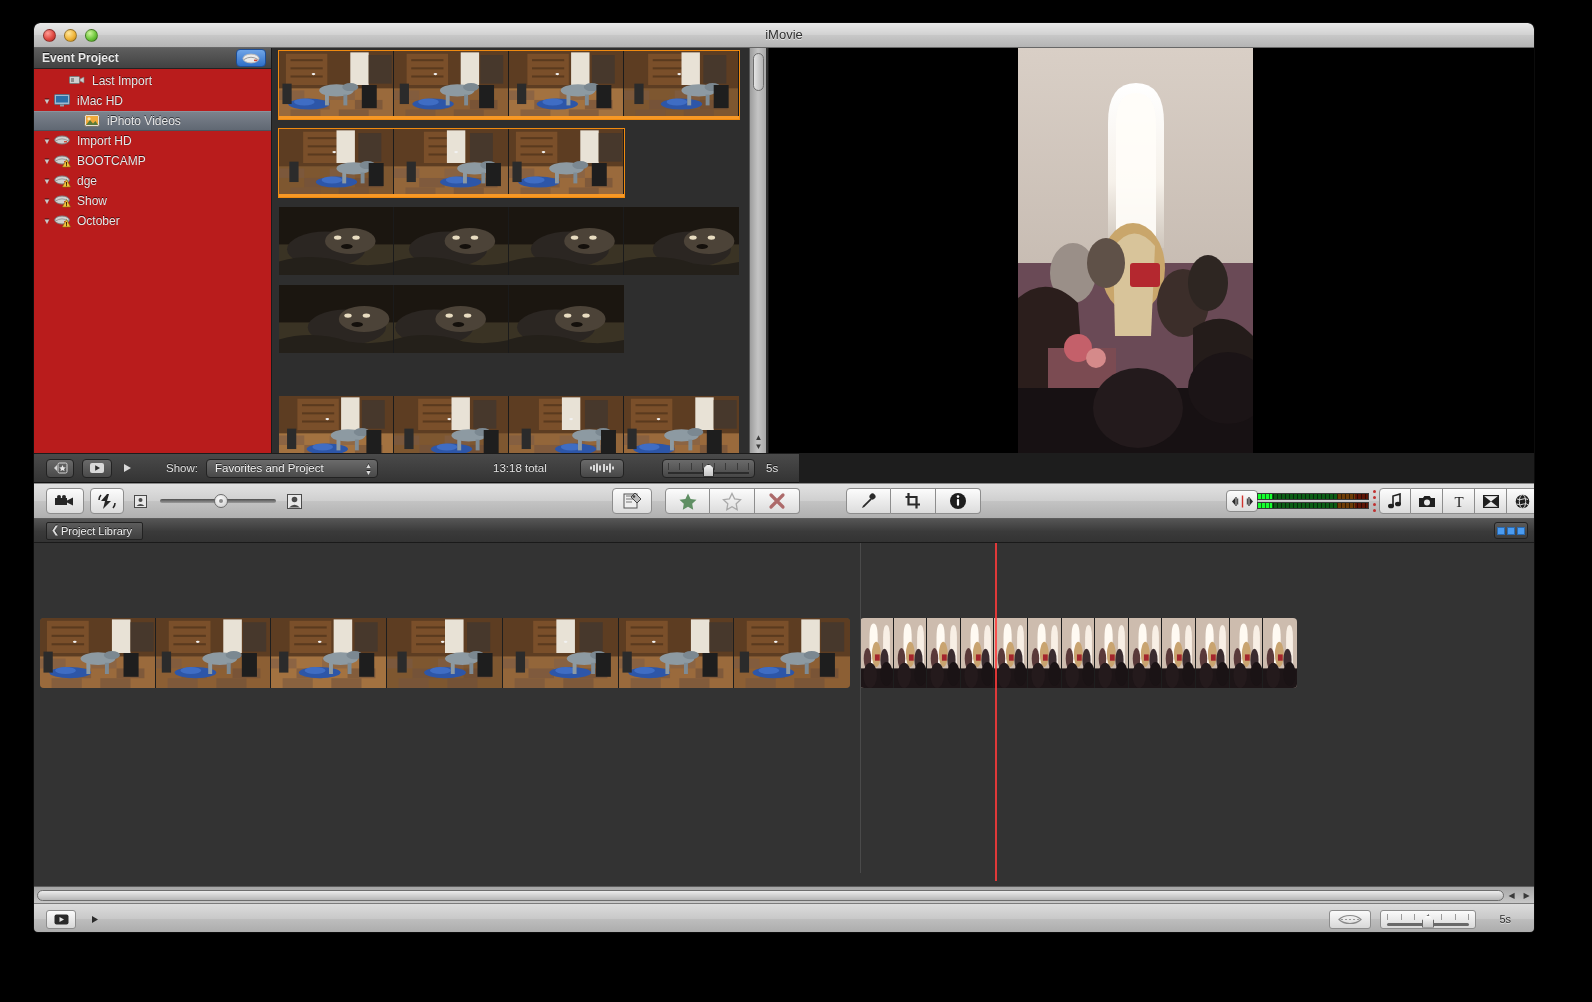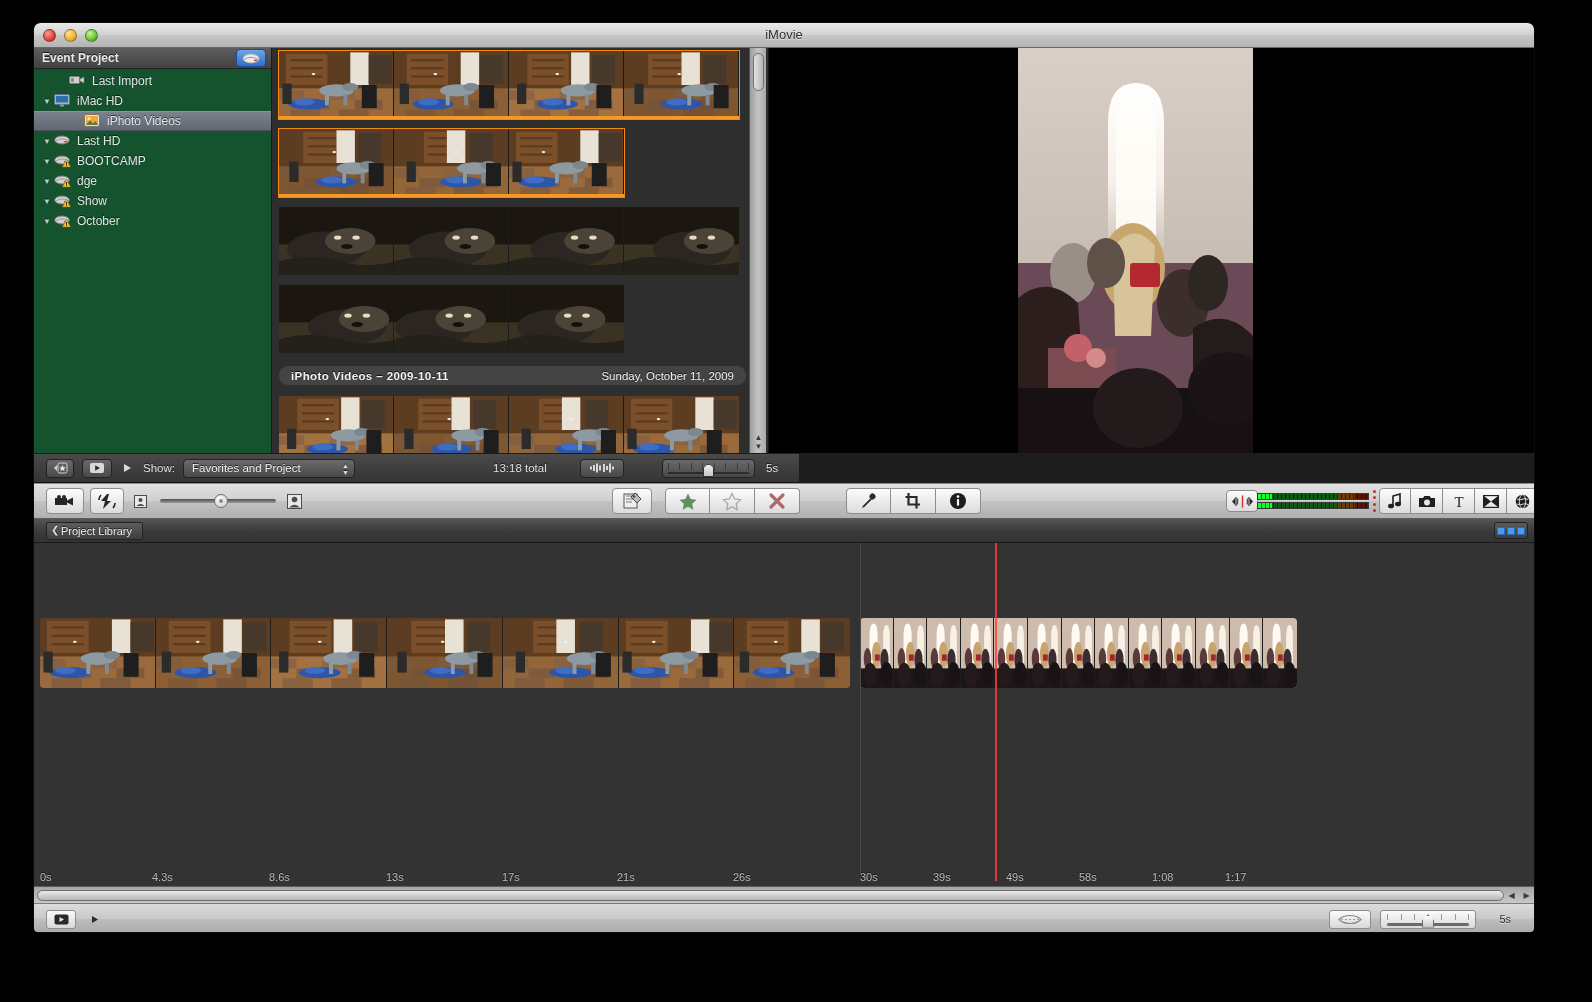--- a/index.html
+++ b/index.html
@@ -58,21 +58,21 @@
     font-size: 12px; font-weight: bold; color: #e8e8e8;
     text-shadow: 0 -1px 0 rgba(0,0,0,.7);
   }
   .hdr-btn {
     position: absolute; right: 5px; top: 1px;
     width: 30px; height: 18px; border-radius: 4px;
     background: linear-gradient(to bottom, #6fa5e8, #2f6fc8);
     border: 1px solid #1d4d94;
     display: flex; align-items: center; justify-content: center;
   }
-  .sidebar-list { flex: 1; background: #14532d; padding-top: 2px; }
+  .sidebar-list { flex: 1; background: #b91c1c; padding-top: 2px; }
   .sb-row {
     height: 20px; display: flex; align-items: center;
     font-size: 12px; color: #e6e6e6; position: relative;
     text-shadow: 0 -1px 0 rgba(0,0,0,.6);
   }
   .sb-row.selected {
     background: linear-gradient(to bottom, #7b828c, #606873);
     border-top: 1px solid #8b939d; border-bottom: 1px solid #4c535c;
   }
   .disclosure {
@@ -352,21 +352,21 @@
             </div>
             <div class="sb-row" style="padding-left: 6px;">
               <span class="disclosure">▼</span>
               <span class="sb-icon">
                 <svg width="16" height="12" viewBox="0 0 16 12">
                   <ellipse cx="8" cy="6" rx="7.3" ry="4" fill="#cfcfcf" stroke="#7b7b7b"></ellipse>
                   <path d="M1.5 7 q6.5 -4.2 13 0" fill="none" stroke="#9a9a9a"></path>
                   <rect x="10" y="7" width="3" height="1.4" fill="#cf4a36"></rect>
                 </svg>
               </span>
-              <span class="sb-label">Last HD</span>
+              <span class="sb-label">Import HD</span>
             </div>
             <div class="sb-row" style="padding-left: 6px;">
               <span class="disclosure">▼</span>
               <span class="sb-icon">
                 <svg width="16" height="12" viewBox="0 0 16 12">
                   <ellipse cx="8" cy="6" rx="7.3" ry="4" fill="#cfcfcf" stroke="#7b7b7b"></ellipse>
                   <path d="M1.5 7 q6.5 -4.2 13 0" fill="none" stroke="#9a9a9a"></path>
                   <rect x="10" y="7" width="3" height="1.4" fill="#cf4a36"></rect>
                 </svg>
                 <svg width="9" height="9" viewBox="0 0 9 9" style="position:absolute;left:8px;top:5px">
@@ -870,24 +870,20 @@
                     <ellipse cx="50" cy="58" rx="15" ry="9" fill="#8d9aa2"></ellipse>
                     <ellipse cx="62" cy="53" rx="7" ry="6" fill="#7b8891"></ellipse>
                     <rect x="40" y="64" width="3.4" height="16" fill="#8d9aa2"></rect>
                     <rect x="56" y="64" width="3.4" height="16" fill="#7e8b94"></rect>
                   </g>
                   <rect x="72" y="50" width="13" height="34" fill="#1e1e1e"></rect>
                   <rect x="3" y="48" width="8" height="30" fill="#2b2b2b"></rect>
                   <circle cx="30" cy="34" r="1.6" fill="#f2f2f2"></circle>
                 </svg>
               </div>
-            </div>
-            <div class="eb-pill" style="top: 315px;">
-              <span class="name">iPhoto Videos – 2009-10-11</span>
-              <span class="date">Sunday, October 11, 2009</span>
             </div>
           </div>
         <div class="eb-scroll">
           <div class="eb-thumb"></div>
           <div class="eb-arrows">
             <div>▲</div>
               <div>▼</div>
           </div>
         </div>
       </div>
@@ -943,21 +939,21 @@
           <svg width="16" height="12" viewBox="0 0 16 12">
             <rect x="1" y="1" width="14" height="10" rx="2" fill="#d9d9d9"></rect>
             <path d="M6.2 3.2 L11 6 L6.2 8.8 Z" fill="#2c2c2c"></path>
           </svg>
         </div>
         <div style="width:30px;display:flex;align-items:center;justify-content:center;">
           <svg width="12" height="12" viewBox="0 0 12 12">
               <path d="M3 2 L10 6 L3 10 Z" fill="#d9d9d9"></path>
             </svg>
         </div>
-        <div class="eb-lbl" style="margin-left:1px;">Show:</div>
+        <div class="eb-lbl" style="margin-left:24px;">Show:</div>
         <div class="popup" style="margin-left:8px;width:172px;">
           <span>Favorites and Project</span>
           <span class="arrows">▲<br>▼</span>
         </div>
         <div class="eb-lbl" style="position:absolute;left:459px;">13:18 total</div>
         <div class="minibtn" style="position:absolute;left:546px;">
           <svg width="28" height="12" viewBox="0 0 28 12">
             <g fill="#d8d8d8">
               <rect x="2" y="4.5" width="2" height="3"></rect>
                 <rect x="5" y="3" width="2" height="6"></rect>
@@ -1553,35 +1549,20 @@
                 <ellipse cx="72" cy="60" rx="12" ry="16" fill="#3a2c30"></ellipse>
                 <rect y="72" width="100" height="28" fill="#1d1517"></rect>
                 <ellipse cx="30" cy="82" rx="20" ry="18" fill="#241a1c"></ellipse>
                 <ellipse cx="78" cy="80" rx="18" ry="17" fill="#1a1315"></ellipse>
               </svg>
             </div>
           </div>
         </div>
       <div class="tl-gapline" id="tlGap" style="left: 826px;"></div>
       <div class="playhead" id="tlPlayhead" style="left: 961px;"></div>
-      <div class="tl-ruler" id="tlRuler">
-          <span class="tick-lbl" style="left: 6px;">0s</span>
-          <span class="tick-lbl" style="left: 118px;">4.3s</span>
-          <span class="tick-lbl" style="left: 235px;">8.6s</span>
-          <span class="tick-lbl" style="left: 352px;">13s</span>
-          <span class="tick-lbl" style="left: 468px;">17s</span>
-          <span class="tick-lbl" style="left: 583px;">21s</span>
-          <span class="tick-lbl" style="left: 699px;">26s</span>
-          <span class="tick-lbl" style="left: 826px;">30s</span>
-          <span class="tick-lbl" style="left: 899px;">39s</span>
-          <span class="tick-lbl" style="left: 972px;">49s</span>
-          <span class="tick-lbl" style="left: 1045px;">58s</span>
-          <span class="tick-lbl" style="left: 1118px;">1:08</span>
-          <span class="tick-lbl" style="left: 1191px;">1:17</span>
-        </div>
       <div class="tl-hscroll">
         <div class="tl-hthumb"></div>
         <div class="tl-harrows">
           <span>◀</span>
             <span>▶</span>
         </div>
       </div>
     </div>
 
     <div class="bottombar">

